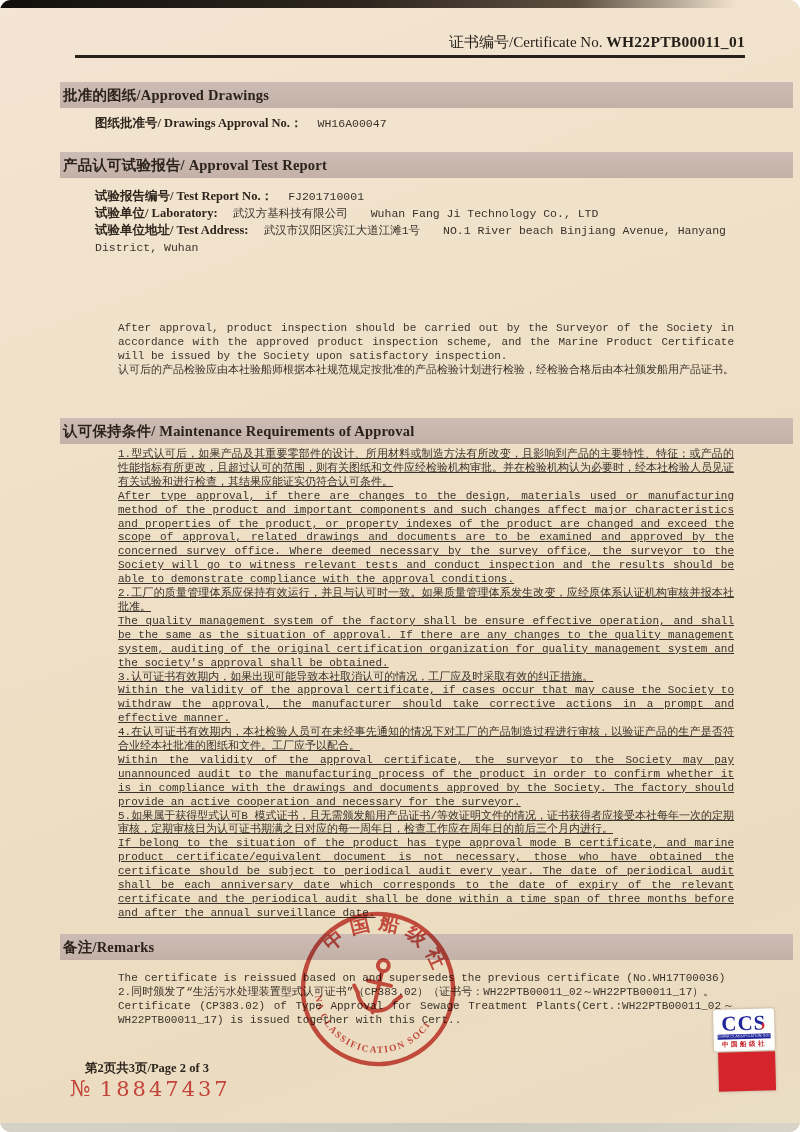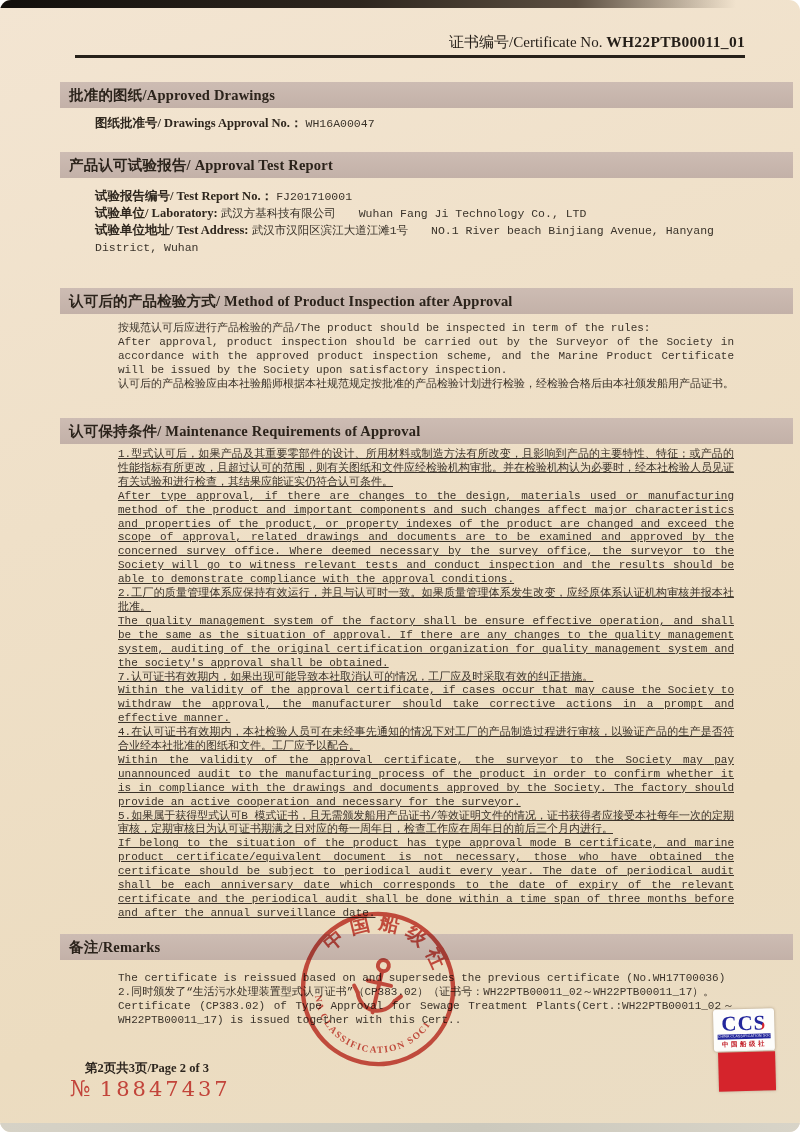--- a/index.html
+++ b/index.html
@@ -26,26 +26,26 @@
   }
   .cert-line .cert-no{font-weight:bold;font-size:15.5px;letter-spacing:.3px;}
   .head-rule{
     position:absolute;top:55px;left:75px;width:670px;height:2.5px;
     background:#27211a;
   }
   .bar{
     position:absolute;left:60px;width:733px;height:26px;
     background:linear-gradient(to bottom,#cdbcb3,#c3b1a8);
     font-weight:bold;font-size:14.5px;line-height:26px;
-    padding-left:9px;box-sizing:border-box;color:#2b231b;
+    padding-left:3px;box-sizing:border-box;color:#2b231b;
     letter-spacing:.2px;
   }
   .field-block{position:absolute;left:95px;width:645px;font-size:12.5px;line-height:17px;}
   .f-label{font-weight:bold;color:#2e261d;}
-  .f-value{font-family:"Liberation Mono","DejaVu Sans Mono",monospace;font-size:11.5px;color:#3a332a;margin-left:0;}
+  .f-value{font-family:"Liberation Mono","DejaVu Sans Mono",monospace;font-size:11.5px;color:#3a332a;margin-left:12px;}
   .body-block{
     position:absolute;left:118px;width:616px;
     font-family:"Liberation Mono","DejaVu Sans Mono",monospace;
     font-size:11px;line-height:13.9px;color:#3b332a;
     text-align:justify;
   }
   .body-block p{margin:0;}
   .footer-page{
     position:absolute;left:85px;top:1060px;
     font-size:12.5px;font-weight:bold;color:#2c251e;
@@ -123,34 +123,32 @@
     <div>
       <span class="f-label">试验单位/ Laboratory:</span>
       <span class="f-value">武汉方基科技有限公司　　Wuhan Fang Ji Technology Co., LTD</span>
     </div>
     <div>
       <span class="f-label">试验单位地址/ Test Address:</span>
       <span class="f-value">武汉市汉阳区滨江大道江滩1号　　NO.1 River beach Binjiang Avenue, Hanyang District, Wuhan</span>
     </div>
   </div>
 
-  <div class="bar" style="top:288px;">认可后的产品检验方式/ Method of Product Inspection after Approval</div>
   <div class="body-block" style="top:322px;">
-    <p>按规范认可后应进行产品检验的产品/The product should be inspected in term of the rules:</p>
     <p>After approval, product inspection should be carried out by the Surveyor of the Society in accordance with the approved product inspection scheme, and the Marine Product Certificate will be issued by the Society upon satisfactory inspection.</p>
     <p>认可后的产品检验应由本社验船师根据本社规范规定按批准的产品检验计划进行检验，经检验合格后由本社颁发船用产品证书。</p>
   </div>
 
   <div class="bar" style="top:418px;">认可保持条件/ Maintenance Requirements of Approval</div>
   <div class="body-block" style="top:448px;text-decoration:underline;">
     <p>1.型式认可后，如果产品及其重要零部件的设计、所用材料或制造方法有所改变，且影响到产品的主要特性、特征；或产品的性能指标有所更改，且超过认可的范围，则有关图纸和文件应经检验机构审批。并在检验机构认为必要时，经本社检验人员见证有关试验和进行检查，其结果应能证实仍符合认可条件。</p>
     <p>After type approval, if there are changes to the design, materials used or manufacturing method of the product and important components and such changes affect major characteristics and properties of the product, or property indexes of the product are changed and exceed the scope of approval, related drawings and documents are to be examined and approved by the concerned survey office. Where deemed necessary by the survey office, the surveyor to the Society will go to witness relevant tests and conduct inspection and the results should be able to demonstrate compliance with the approval conditions.</p>
     <p>2.工厂的质量管理体系应保持有效运行，并且与认可时一致。如果质量管理体系发生改变，应经原体系认证机构审核并报本社批准。</p>
     <p>The quality management system of the factory shall be ensure effective operation, and shall be the same as the situation of approval. If there are any changes to the quality management system, auditing of the original certification organization for quality management system and the society's approval shall be obtained.</p>
-    <p>7.认可证书有效期内，如果出现可能导致本社取消认可的情况，工厂应及时采取有效的纠正措施。</p>
+    <p>3.认可证书有效期内，如果出现可能导致本社取消认可的情况，工厂应及时采取有效的纠正措施。</p>
     <p>Within the validity of the approval certificate, if cases occur that may cause the Society to withdraw the approval, the manufacturer should take corrective actions in a prompt and effective manner.</p>
     <p>4.在认可证书有效期内，本社检验人员可在未经事先通知的情况下对工厂的产品制造过程进行审核，以验证产品的生产是否符合业经本社批准的图纸和文件。工厂应予以配合。</p>
     <p>Within the validity of the approval certificate, the surveyor to the Society may pay unannounced audit to the manufacturing process of the product in order to confirm whether it is in compliance with the drawings and documents approved by the Society. The factory should provide an active cooperation and necessary for the surveyor.</p>
     <p>5.如果属于获得型式认可B 模式证书，且无需颁发船用产品证书/等效证明文件的情况，证书获得者应接受本社每年一次的定期审核，定期审核日为认可证书期满之日对应的每一周年日，检查工作应在周年日的前后三个月内进行。</p>
     <p>If belong to the situation of the product has type approval mode B certificate, and marine product certificate/equivalent document is not necessary, those who have obtained the certificate should be subject to periodical audit every year. The date of periodical audit shall be each anniversary date which corresponds to the date of expiry of the relevant certificate and the periodical audit shall be done within a time span of three months before and after the annual surveillance date.</p>
   </div>
 
   <div class="bar" style="top:934px;">备注/Remarks</div>
   <div class="body-block" style="top:972px;">
     <p>The certificate is reissued based on and supersedes the previous certificate (No.WH17T00036)</p>

